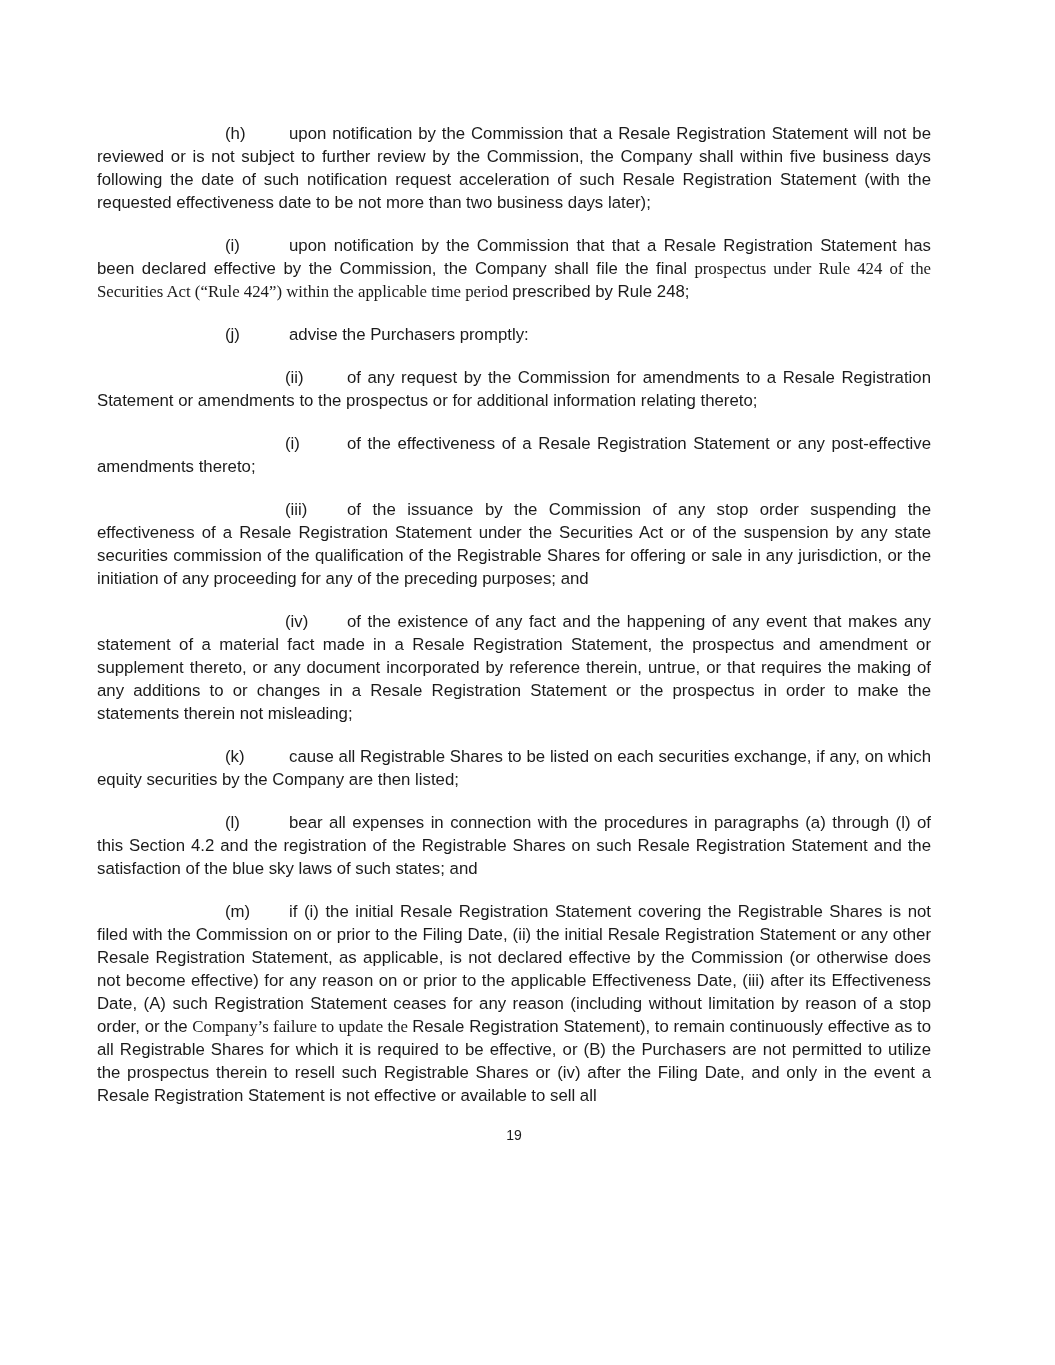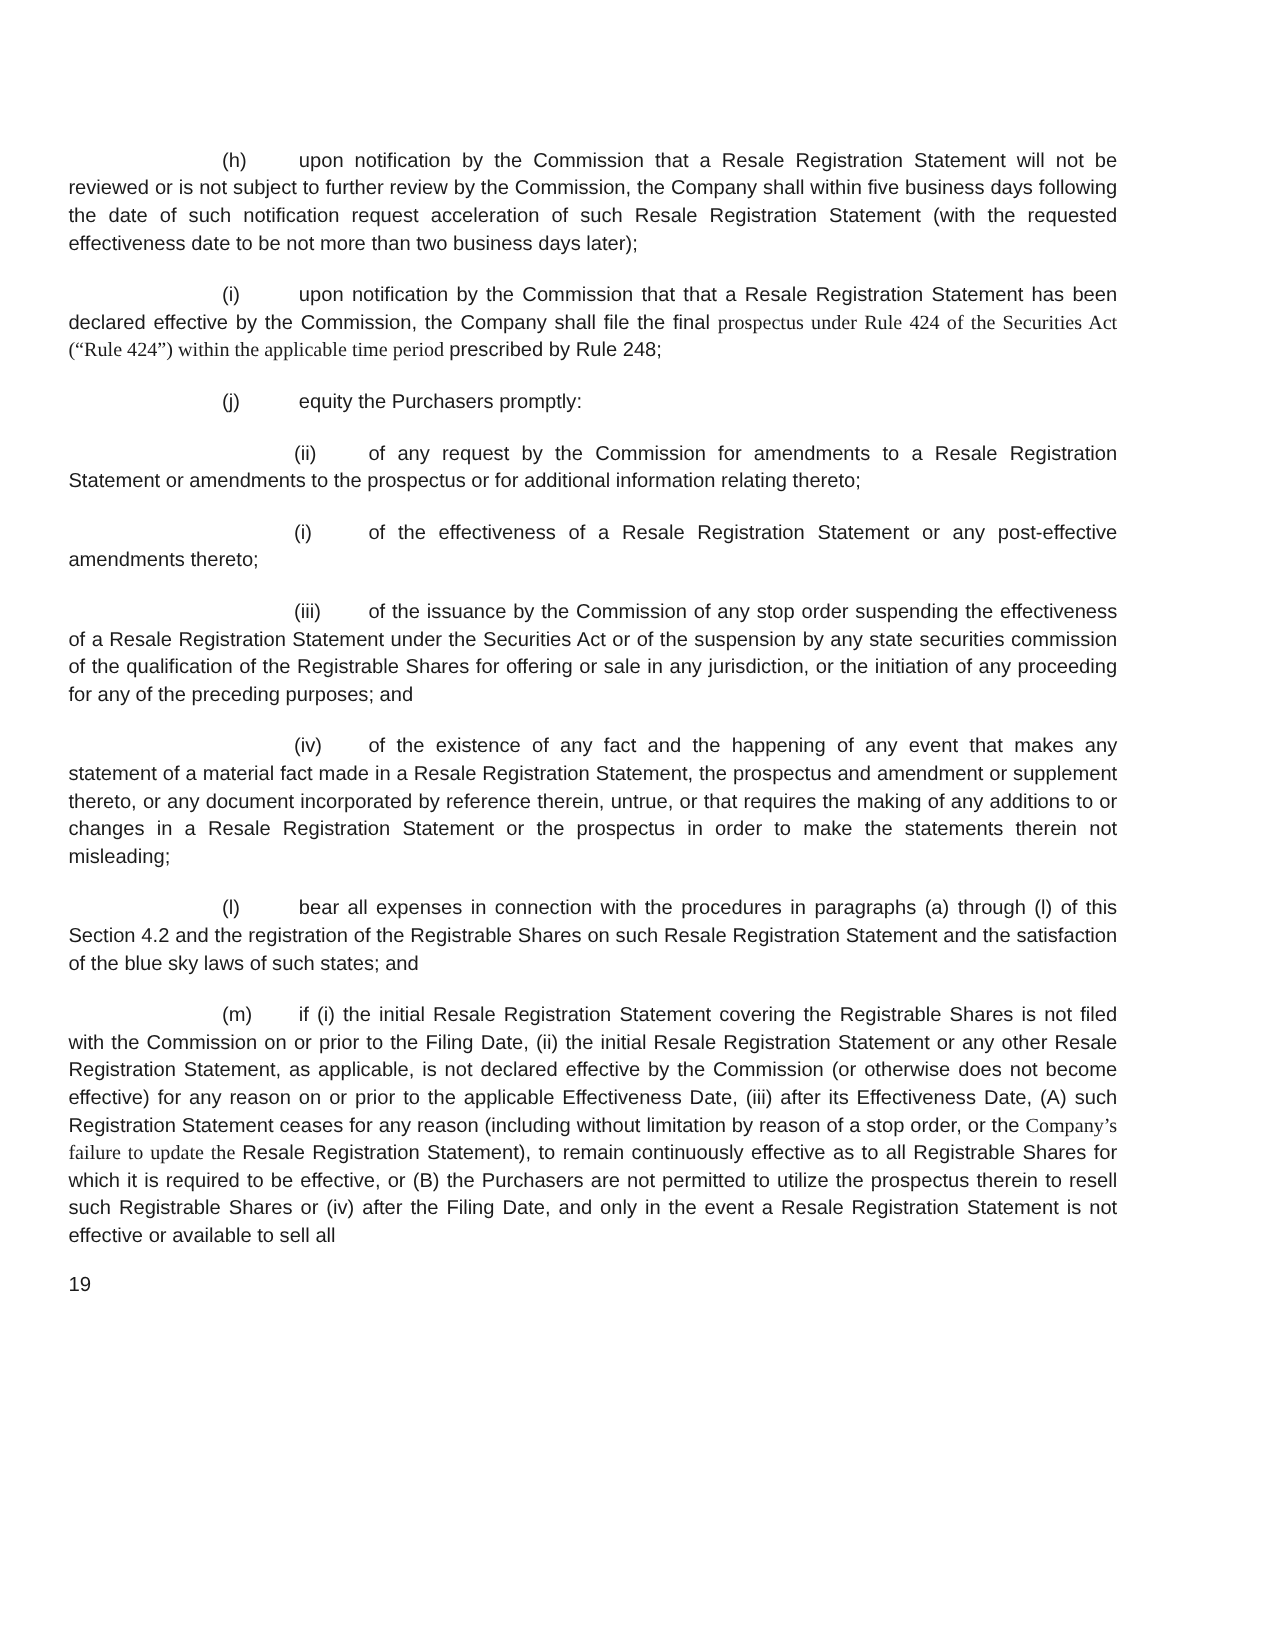--- a/index.html
+++ b/index.html
@@ -11,63 +11,65 @@
     width: 1055px;
     height: 1365px;
     font-family: "Liberation Sans", sans-serif;
     color: #1b1b1b;
     position: relative;
     overflow: hidden;
   }
   .page {
     box-sizing: border-box;
     padding: 122px 124px 0 57px;
+    margin-left: 40px;
   }
   .para {
     text-align: justify;
     font-size: 16.8px;
     line-height: 23px;
     margin: 0 0 20px 0;
   }
   .para.l1 { text-indent: 128px; }
   .para.l2 { text-indent: 188px; }
   .plabel {
     display: inline-block;
     text-indent: 0;
   }
   .l1 .plabel { width: 64px; }
   .l2 .plabel { width: 62px; }
   .serif {
     font-family: "Liberation Serif", serif;
   }
   .pageno {
-    text-align: left;
-    font-size: 17px;
+    text-align: center;
+    font-size: 14px;
     margin-top: 16px;
   }
 </style>
 </head>
 <body>
 
 <div class="page">
 
   <p class="para l1"><span class="plabel">(h)</span><span>upon notification by the Commission that a Resale Registration Statement will not be reviewed or is not subject to further review by the Commission, the Company shall within five business days following the date of such notification request acceleration of such Resale Registration Statement (with the requested effectiveness date to be not more than two business days later);</span></p>
 
   <p class="para l1"><span class="plabel">(i)</span><span>upon notification by the Commission that that a Resale Registration Statement has been declared effective by the Commission, the Company shall file the final </span><span class="serif">prospectus under Rule 424 of the Securities Act (“Rule 424”) within the applicable time period </span><span>prescribed by Rule 248;</span></p>
 
-  <p class="para l1"><span class="plabel">(j)</span><span>equity the Purchasers promptly:</span></p>
+  <p class="para l1"><span class="plabel">(j)</span><span>advise the Purchasers promptly:</span></p>
 
   <p class="para l2"><span class="plabel">(ii)</span><span>of any request by the Commission for amendments to a Resale Registration Statement or amendments to the prospectus or for additional information relating thereto;</span></p>
 
   <p class="para l2"><span class="plabel">(i)</span><span>of the effectiveness of a Resale Registration Statement or any post-effective amendments thereto;</span></p>
 
   <p class="para l2"><span class="plabel">(iii)</span><span>of the issuance by the Commission of any stop order suspending the effectiveness of a Resale Registration Statement under the Securities Act or of the suspension by any state securities commission of the qualification of the Registrable Shares for offering or sale in any jurisdiction, or the initiation of any proceeding for any of the preceding purposes; and</span></p>
 
   <p class="para l2"><span class="plabel">(iv)</span><span>of the existence of any fact and the happening of any event that makes any statement of a material fact made in a Resale Registration Statement, the prospectus and amendment or supplement thereto, or any document incorporated by reference therein, untrue, or that requires the making of any additions to or changes in a Resale Registration Statement or the prospectus in order to make the statements therein not misleading;</span></p>
 
+  <p class="para l1"><span class="plabel">(k)</span><span>cause all Registrable Shares to be listed on each securities exchange, if any, on which equity securities by the Company are then listed;</span></p>
 
   <p class="para l1"><span class="plabel">(l)</span><span>bear all expenses in connection with the procedures in paragraphs (a) through (l) of this Section 4.2 and the registration of the Registrable Shares on such Resale Registration Statement and the satisfaction of the blue sky laws of such states; and</span></p>
 
   <p class="para l1"><span class="plabel">(m)</span><span>if (i) the initial Resale Registration Statement covering the Registrable Shares is not filed with the Commission on or prior to the Filing Date, (ii) the initial Resale Registration Statement or any other Resale Registration Statement, as applicable, is not declared effective by the Commission (or otherwise does not become effective) for any reason on or prior to the applicable Effectiveness Date, (iii) after its Effectiveness Date, (A) such Registration Statement ceases for any reason (including without limitation by reason of a stop order, or the </span><span class="serif">Company’s failure to update the </span><span>Resale Registration Statement), to remain continuously effective as to all Registrable Shares for which it is required to be effective, or (B) the Purchasers are not permitted to utilize the prospectus therein to resell such Registrable Shares or (iv) after the Filing Date, and only in the event a Resale Registration Statement is not effective or available to sell all</span></p>
 
   <div class="pageno">19</div>
 
 </div>
 
 </body></html>

